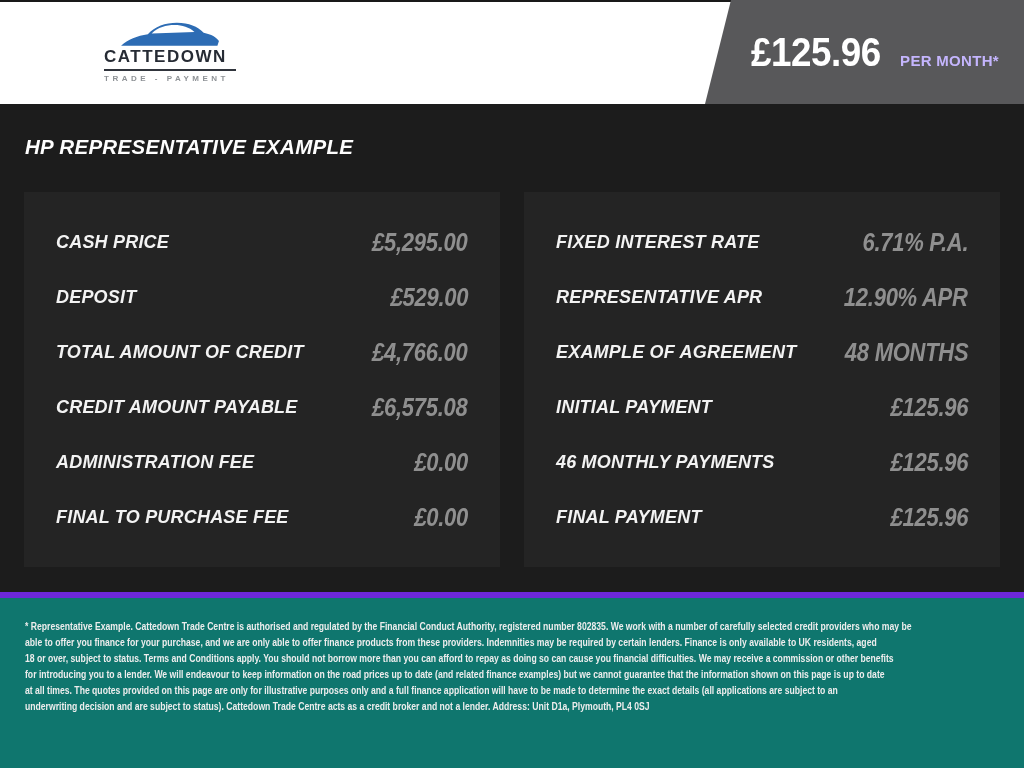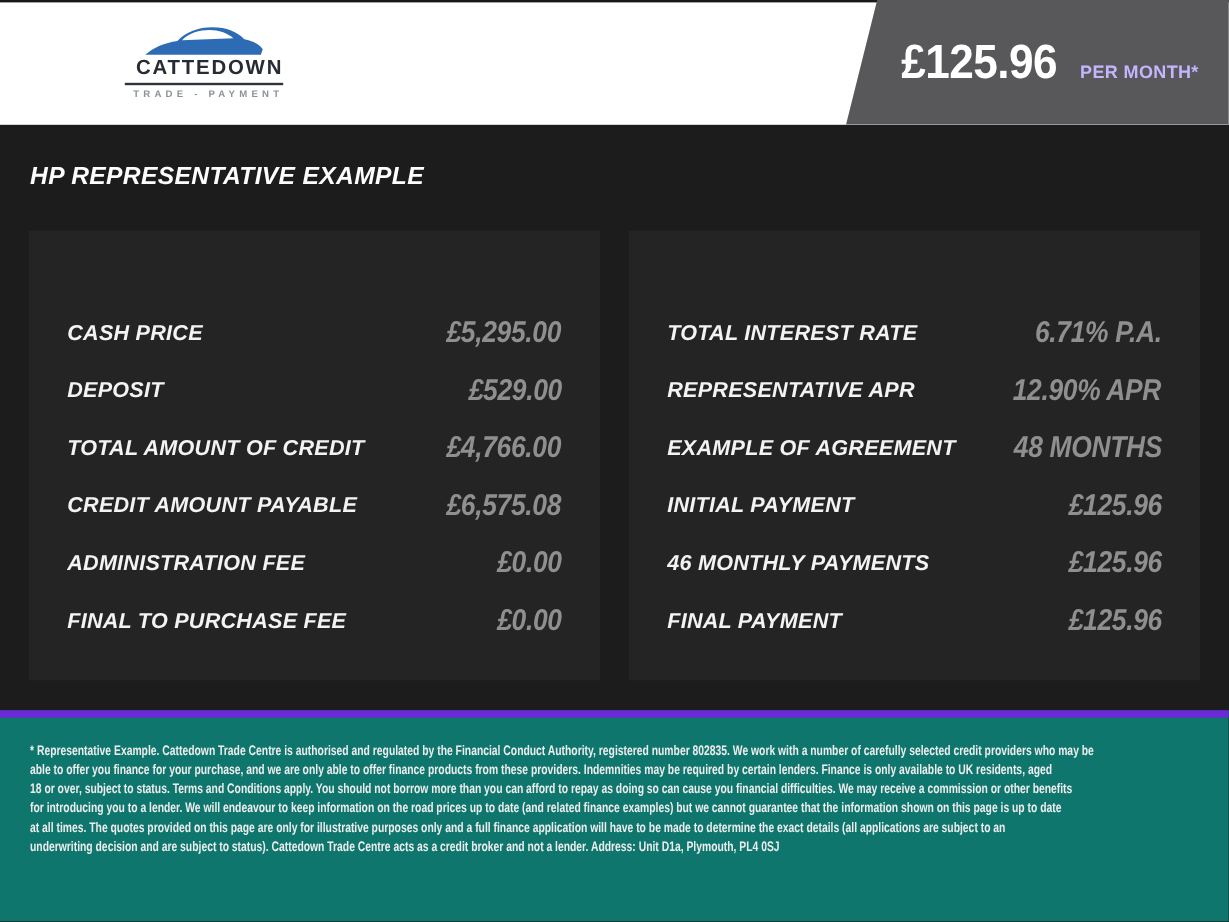--- a/index.html
+++ b/index.html
@@ -7,21 +7,21 @@
   body {
     background:#1c1c1c;
     font-family:"Liberation Sans", sans-serif;
     overflow:hidden;
   }
 
   
   .header { position:relative; height:104px; background:#ffffff; }
   .topline { position:absolute; top:0; left:0; right:0; height:2px; background:#191919; z-index:1; }
 
-  .logo { position:absolute; left:104px; top:22px; width:132px; text-align:right; z-index:2; }
+  .logo { position:absolute; left:104px; top:22px; width:132px; text-align:left; z-index:2; }
   .logo svg { display:block; width:126px; height:26px; margin:0 auto -1px; }
   .logo-name {
     display:block; font-size:17px; font-weight:bold; letter-spacing:1.5px;
     color:#262b34; border-bottom:2px solid #30343c; padding-bottom:2px;
     white-space:nowrap;
   }
   .logo-tagline {
     display:block; margin-top:3px; font-size:8px; font-weight:bold;
     letter-spacing:3.5px; color:#8e9296; white-space:nowrap;
   }
@@ -44,21 +44,21 @@
   
   .main { padding:30px 24px 0;font-style:italic; }
   .page-title {
     margin:0 0 32px 1px; font-size:20.5px; font-weight:bold;
     color:#fdfdfd; letter-spacing:0.3px; line-height:26px;
   }
   .panels { display:flex; gap:24px; }
   .panel {
     width:476px; height:375px; background:#242424;
     padding:26px 32px; display:flex; flex-direction:column;
-    justify-content:flex-end;
+    justify-content:space-between;
   }
   .row { display:flex; justify-content:space-between; align-items:center; height:48px; }
   .lbl { font-size:18px; font-weight:bold; color:#f3f3f3; letter-spacing:0.2px; white-space:nowrap; }
   .val {
     font-size:25px; font-weight:bold; color:#8f8f8f; white-space:nowrap;
     transform:scaleX(0.88); transform-origin:right center; letter-spacing:-0.3px;
   }
 
   
   .footer {
@@ -118,21 +118,21 @@
         <span class="val">£0.00</span>
       </div>
       <div class="row">
         <span class="lbl">FINAL TO PURCHASE FEE</span>
         <span class="val">£0.00</span>
       </div>
     </div>
 
     <div class="panel">
       <div class="row">
-        <span class="lbl">TOTAL INTEREST RATE</span>
+        <span class="lbl">FIXED INTEREST RATE</span>
         <span class="val">6.71% P.A.</span>
       </div>
       <div class="row">
         <span class="lbl">REPRESENTATIVE APR</span>
         <span class="val">12.90% APR</span>
       </div>
       <div class="row">
         <span class="lbl">EXAMPLE OF AGREEMENT</span>
         <span class="val">48 MONTHS</span>
       </div>

